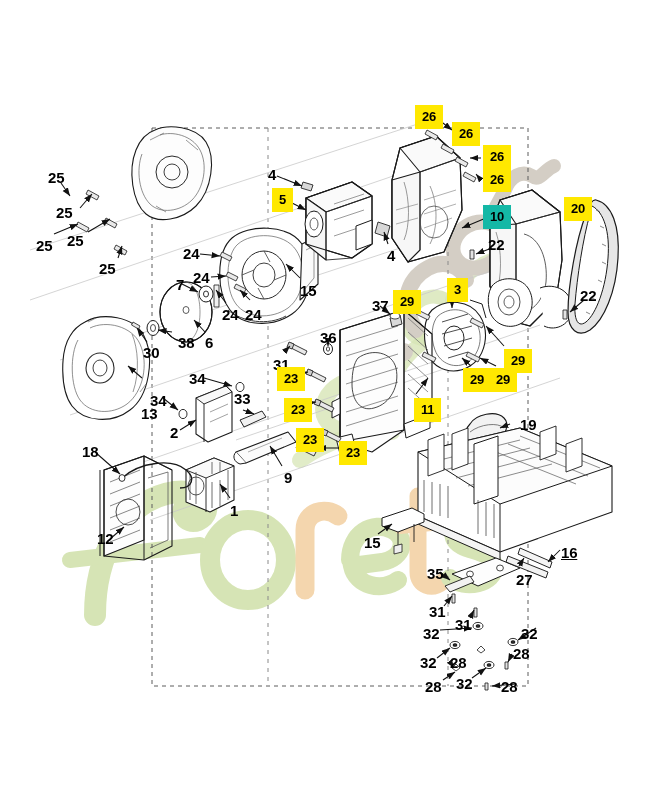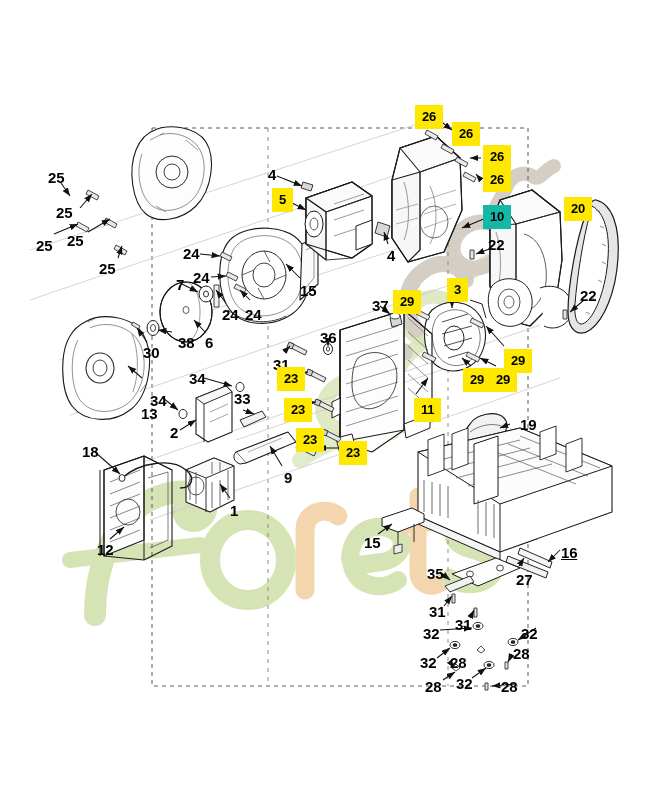--- a/index.html
+++ b/index.html
@@ -545,21 +545,21 @@
       <div class="callout hl" style="left: 284px; top: 398px; background: rgb(255, 232, 0);">23</div>
       <div class="callout hl" style="left: 296px; top: 428px; background: rgb(255, 232, 0);">23</div>
       <div class="callout hl" style="left: 339px; top: 441px; background: rgb(255, 232, 0);">23</div>
       <div class="callout hl" style="left: 414px; top: 398px; background: rgb(255, 232, 0);">11</div>
       <div class="callout plain" style="left: 189px; top: 371px;">34</div>
       <div class="callout plain" style="left: 150px; top: 393px;">34</div>
       <div class="callout plain" style="left: 170px; top: 425px;">2</div>
       <div class="callout plain" style="left: 234px; top: 391px;">33</div>
       <div class="callout plain" style="left: 284px; top: 470px;">9</div>
       <div class="callout plain" style="left: 82px; top: 444px;">18</div>
-      <div class="callout plain" style="left: 97px; top: 542px;">12</div>
+      <div class="callout plain" style="left: 97px; top: 531px;">12</div>
       <div class="callout plain" style="left: 230px; top: 503px;">1</div>
       <div class="callout plain" style="left: 512px; top: 417px; margin-left: 8px;">19</div>
       <div class="callout plain" style="left: 364px; top: 535px;">15</div>
       <div class="callout plain" style="left: 561px; top: 545px; text-decoration: underline;">16</div>
       <div class="callout plain" style="left: 427px; top: 566px;">35</div>
       <div class="callout plain" style="left: 516px; top: 572px;">27</div>
       <div class="callout plain" style="left: 429px; top: 604px;">31</div>
       <div class="callout plain" style="left: 455px; top: 617px;">31</div>
       <div class="callout plain" style="left: 423px; top: 626px;">32</div>
       <div class="callout plain" style="left: 521px; top: 626px;">32</div>

